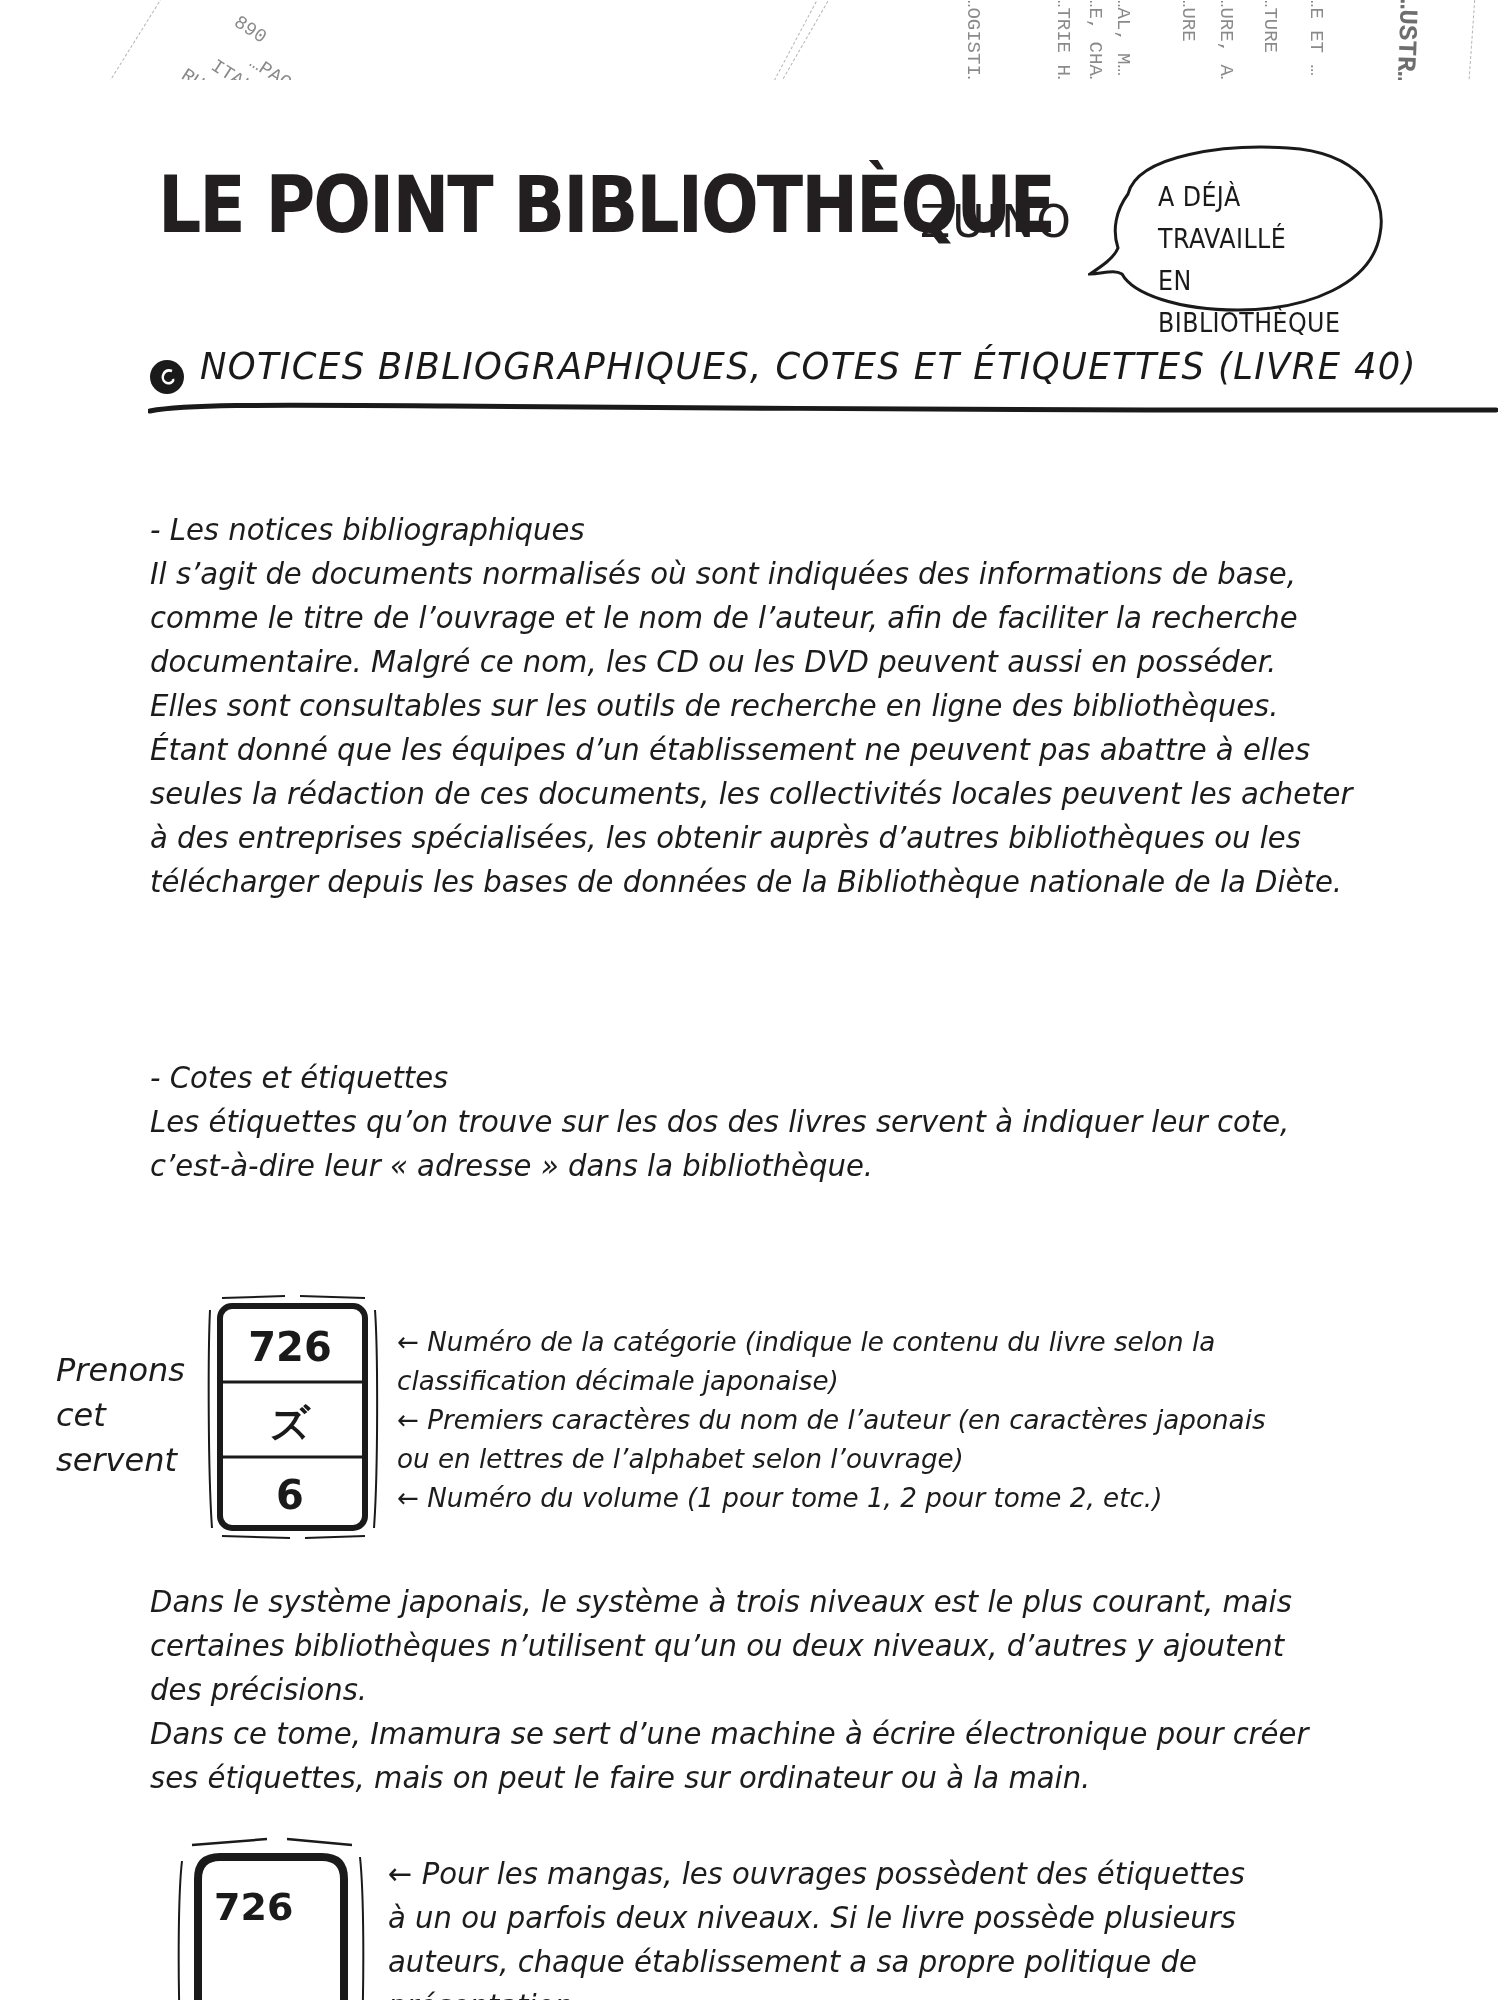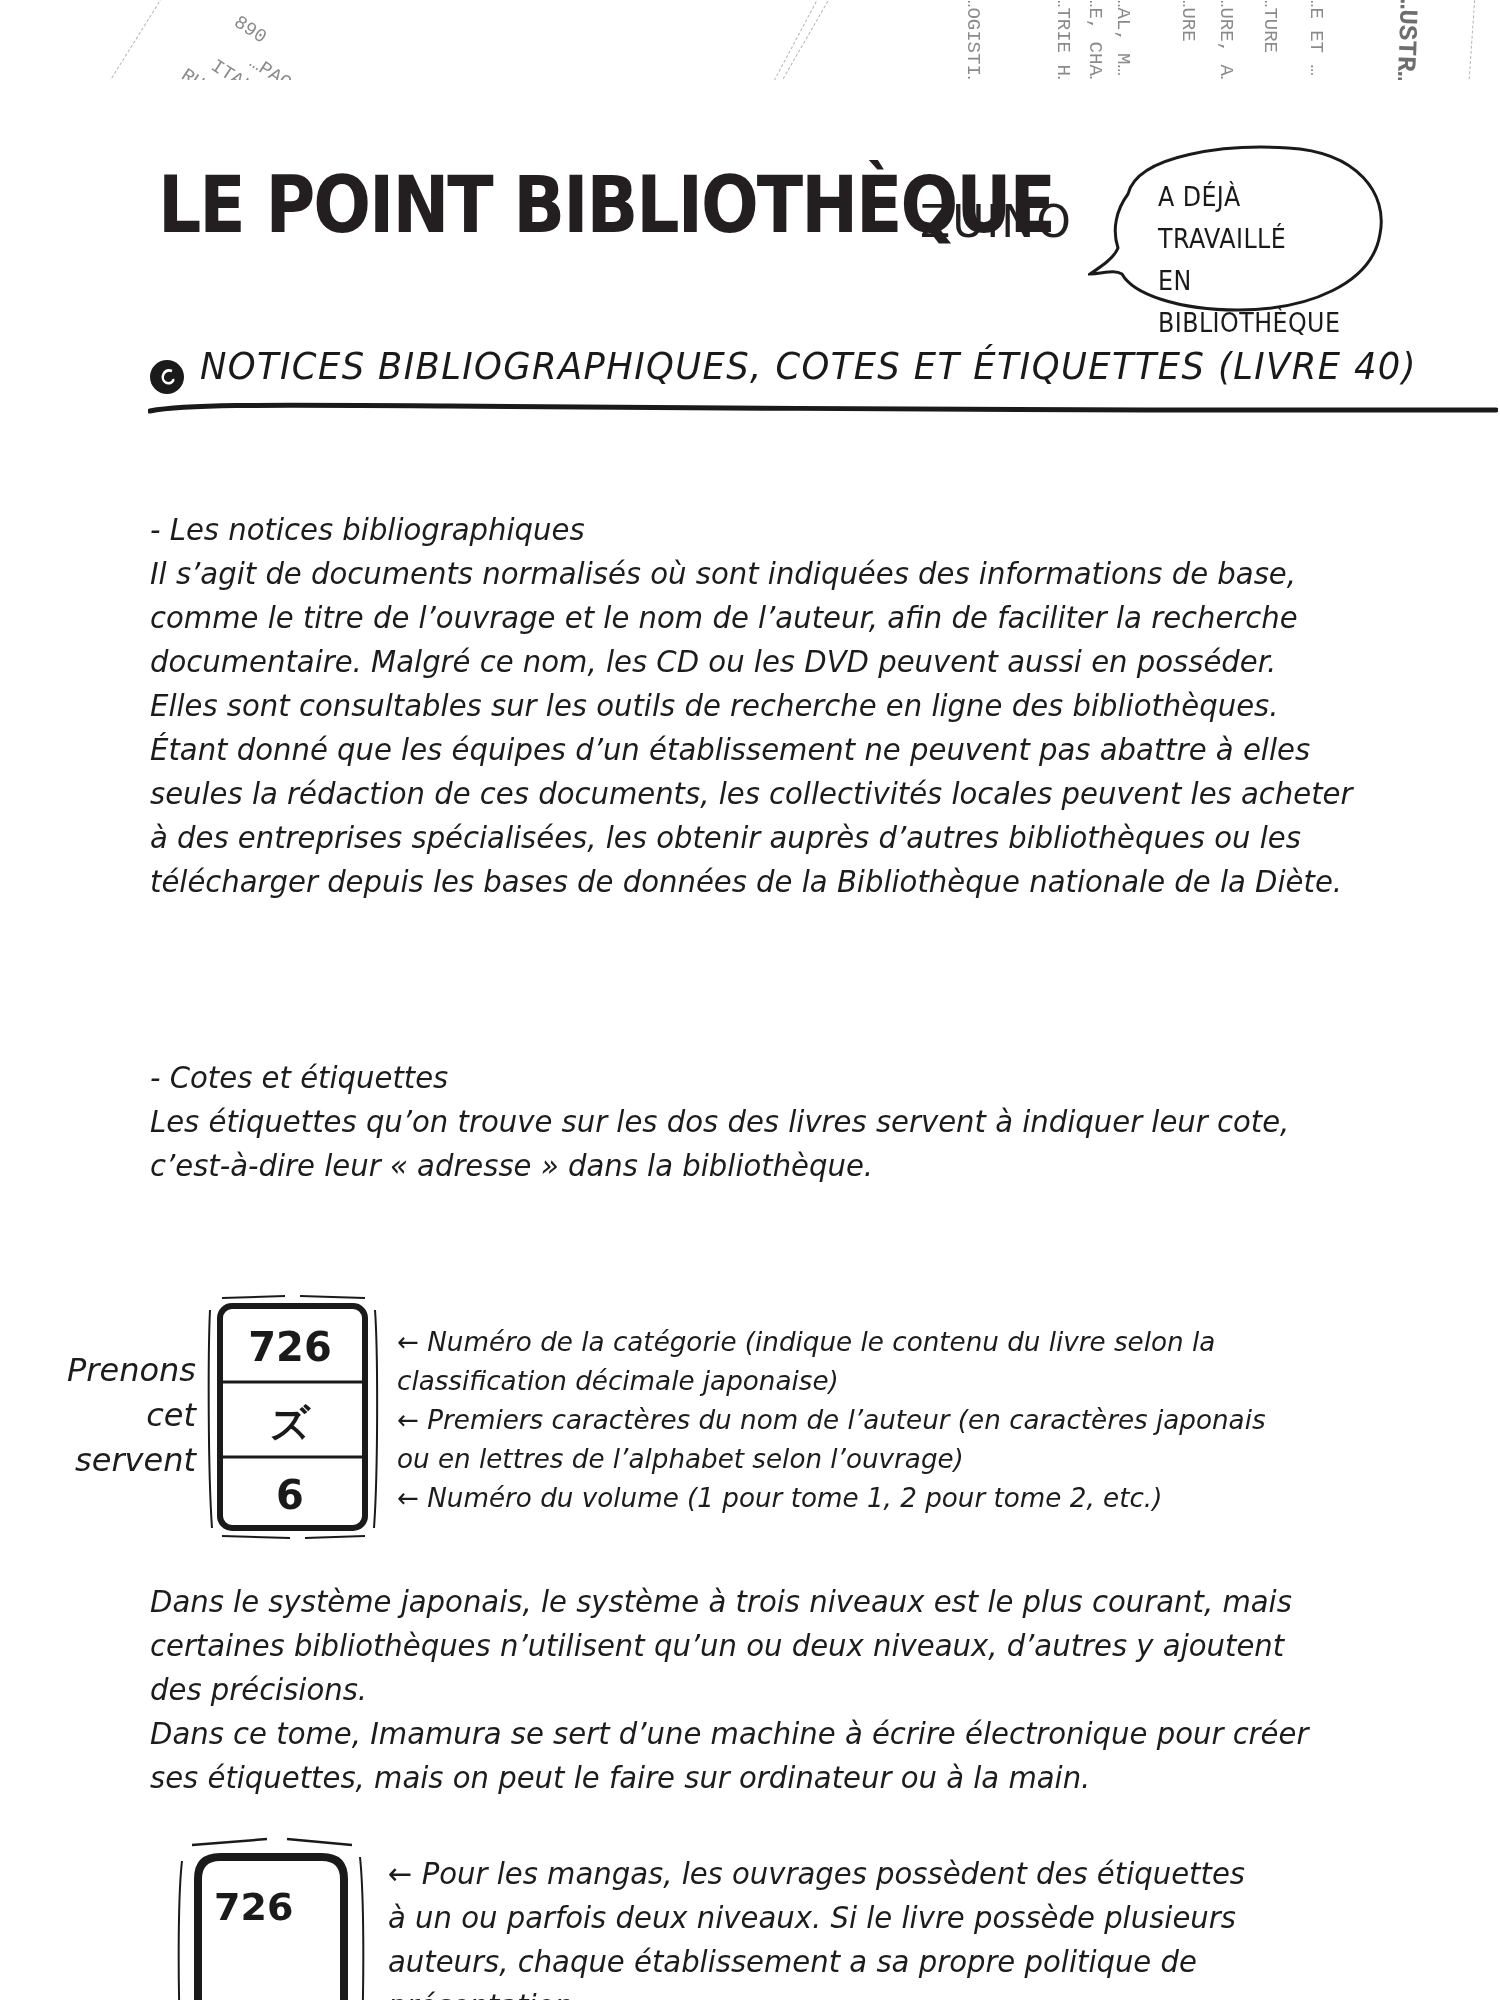--- a/index.html
+++ b/index.html
@@ -53,21 +53,21 @@
   .para {
     position: absolute; left: 150px; width: 1340px;
     font-family: "DejaVu Sans", sans-serif; font-style: italic;
     font-size: 30px; line-height: 44px; color: #1c1c1c;
     transform: scaleX(0.97); transform-origin: left top;
   }
   .para .line { display: block; white-space: nowrap; }
 
   
   .label-side {
-    position: absolute; left: 56px; top: 1348px; width: 140px; text-align: right;
+    position: absolute; left: 56px; top: 1348px; width: 140px; text-align: left;
     font-family: "DejaVu Sans", sans-serif; font-style: italic; font-size: 32px; line-height: 45px;
   }
   .spine1 { position: absolute; left: 200px; top: 1292px; width: 185px; height: 250px; }
   .spine1 .cell {
     position: absolute; left: 20px; width: 140px; text-align: center;
     font-family: "DejaVu Sans", sans-serif; font-size: 40px; font-weight: bold; color: #1a1a1a;
   }
   .annot {
     position: absolute; left: 397px; top: 1322px; width: 1000px;
     font-family: "DejaVu Sans", sans-serif; font-style: italic;

